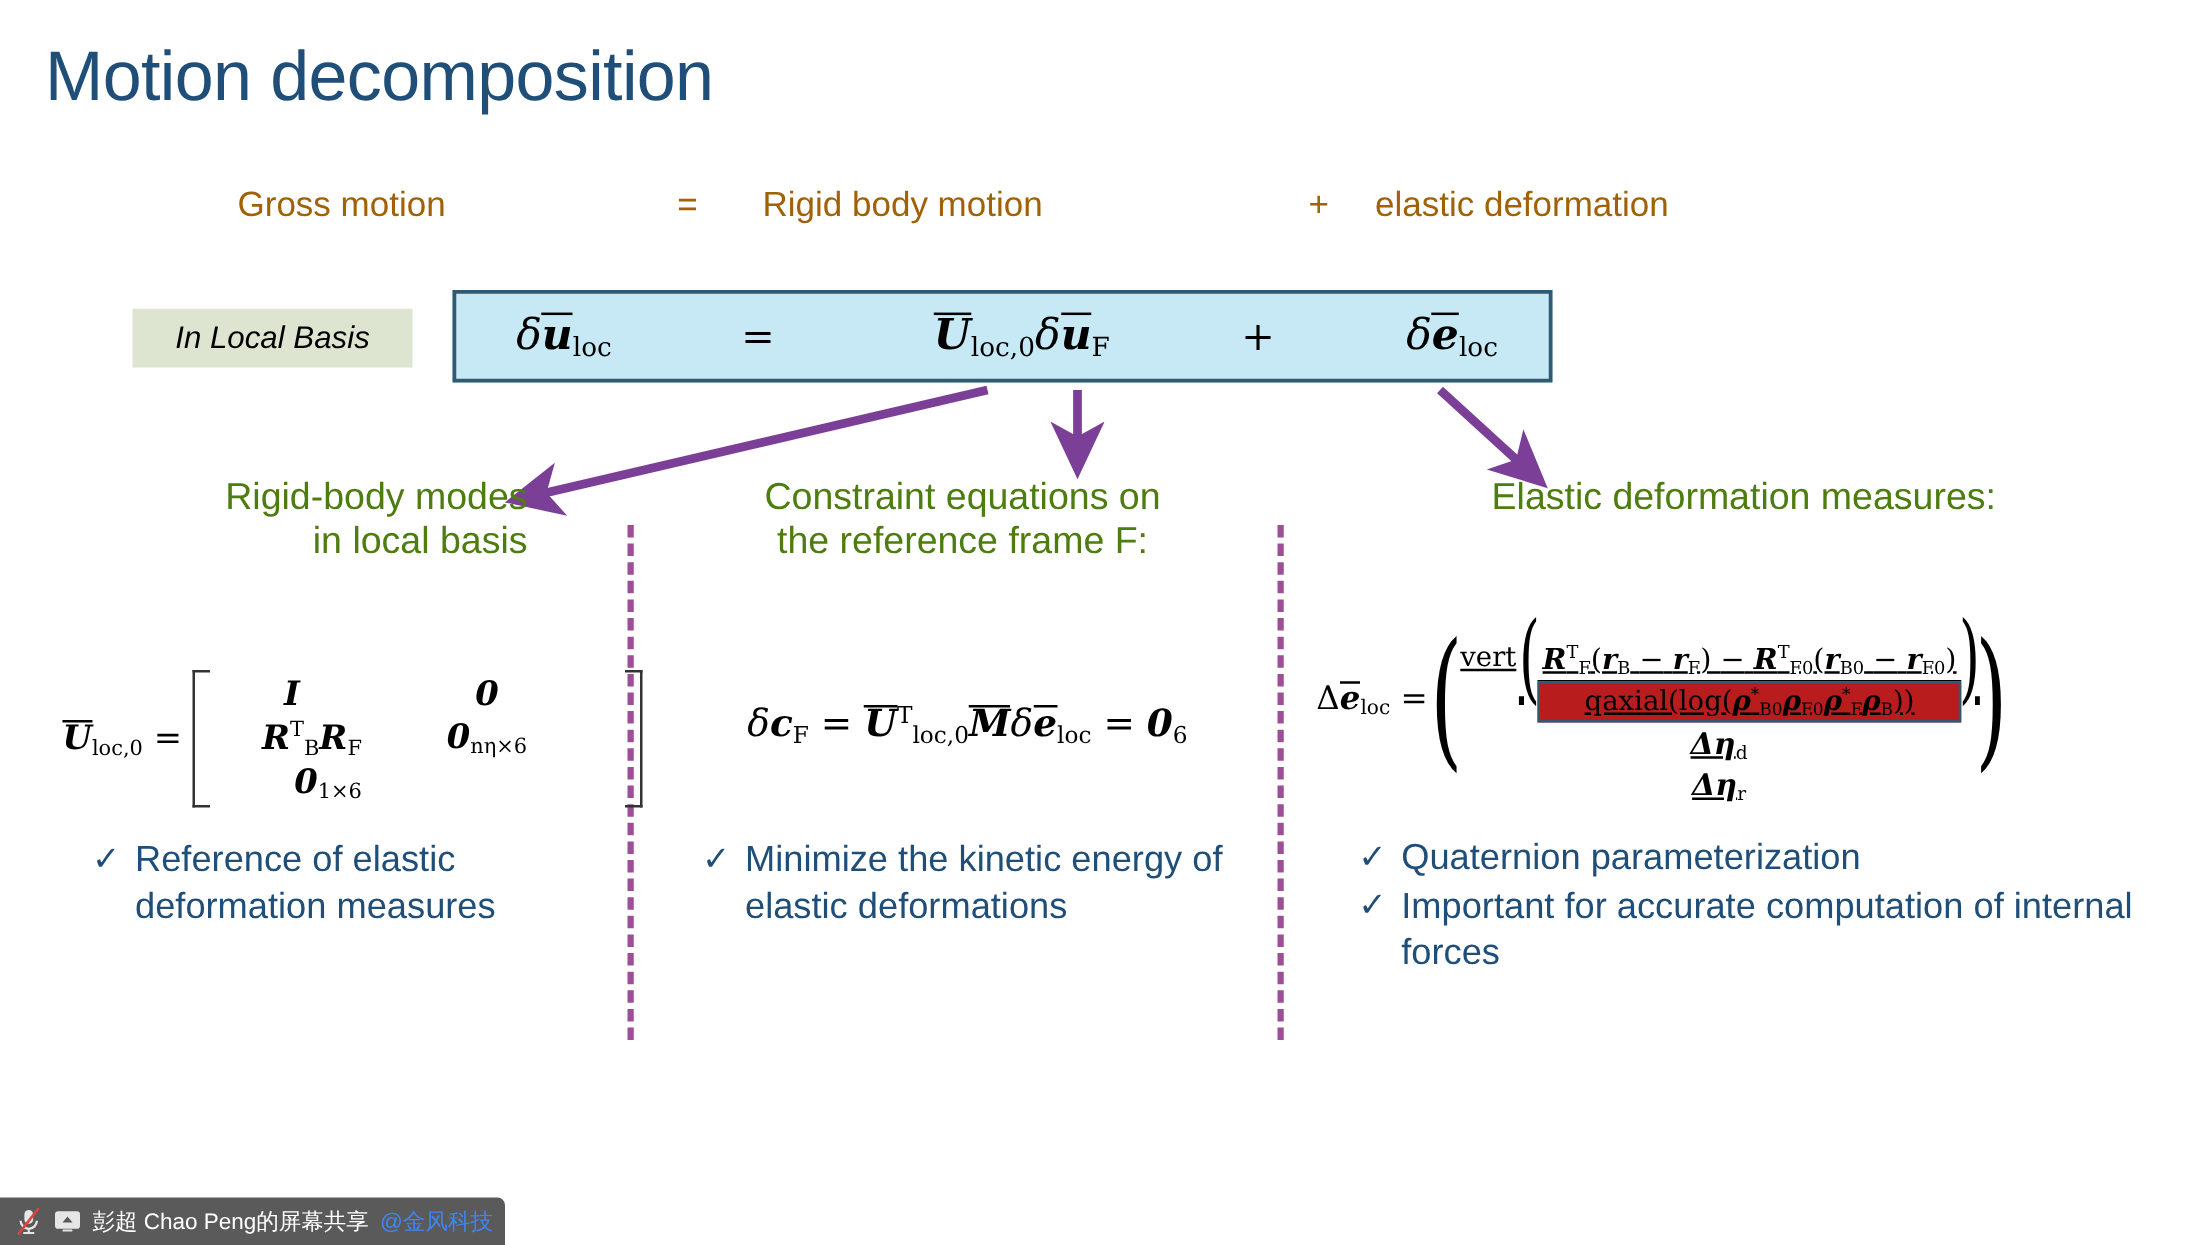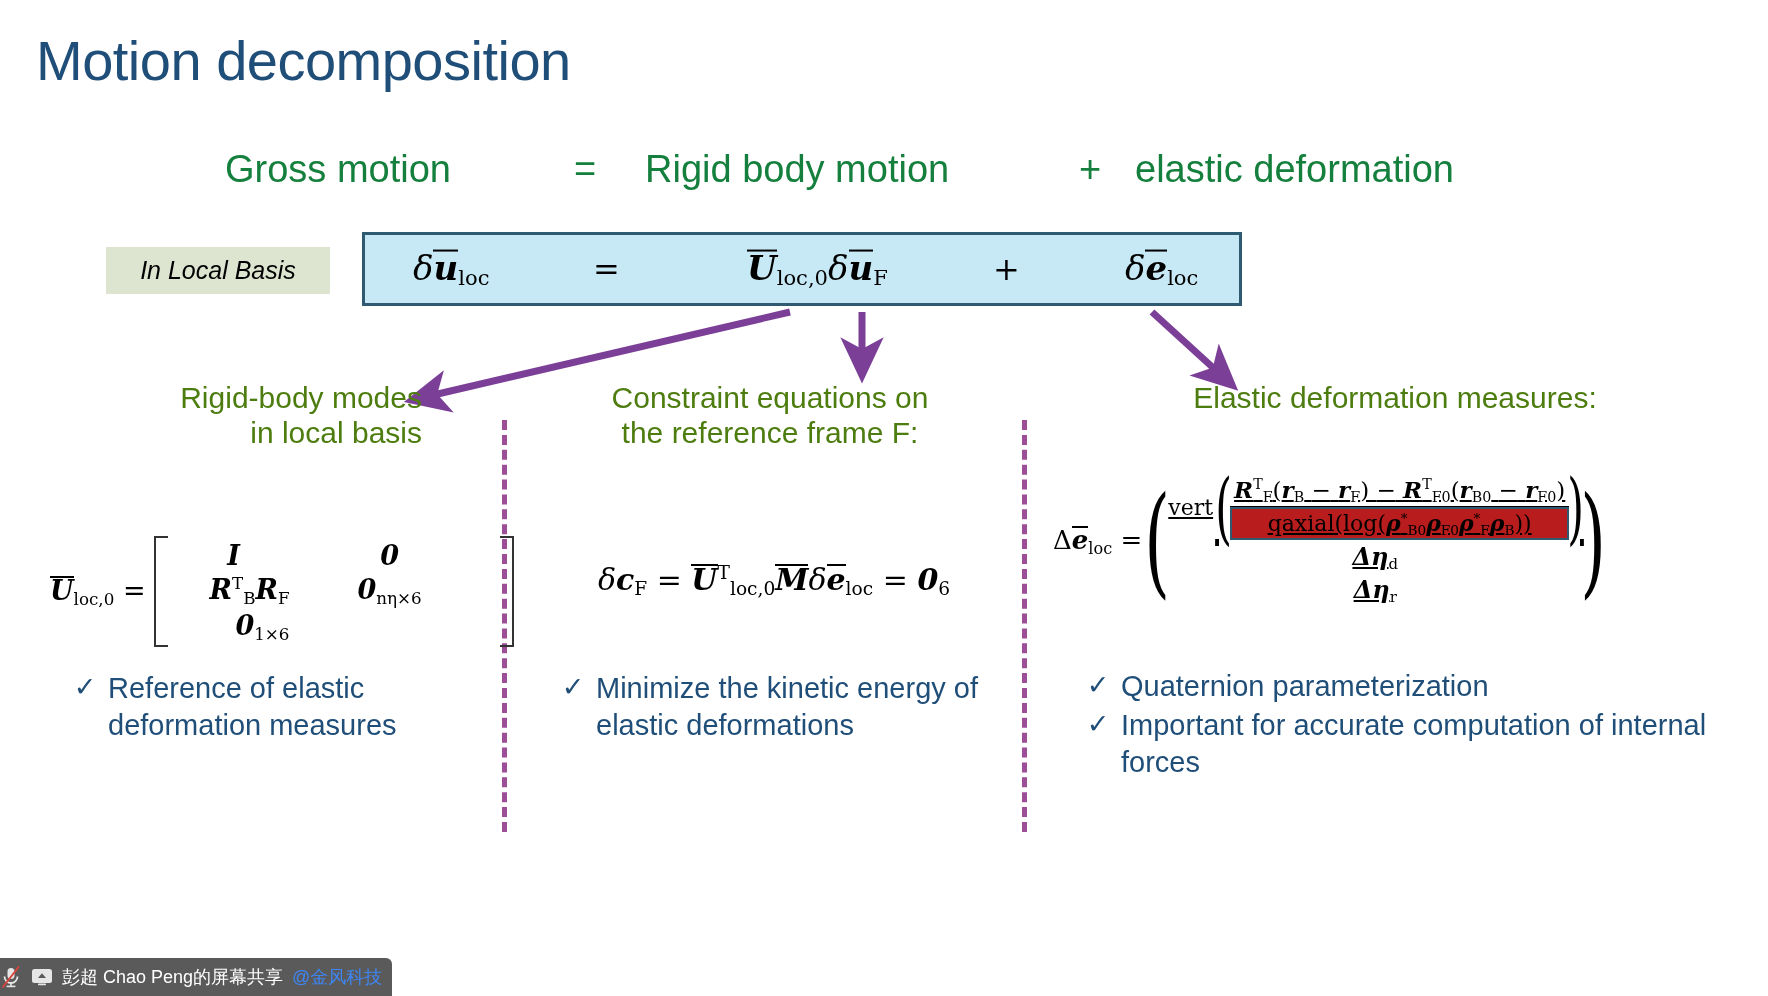--- a/index.html
+++ b/index.html
@@ -31,24 +31,23 @@
     letter-spacing: -0.5px;
     white-space: nowrap;
   }
 
   
   .headline {
     position: absolute;
     left: 190px;
     top: 148px;
     width: 1500px;
-    font-size: 38px;
-    color: #15803d;
+    font-size: 28px;
+    color: #a16207;
     white-space: nowrap;
-    margin-left: 35px;
   }
   .headline span { display: inline-block; }
   .hl-gross { width: 300px; }
   .hl-eq1   { width: 120px; text-align: center; }
   .hl-rigid { width: 400px; }
   .hl-plus  { width: 90px; text-align: center; }
   .hl-elast { }
 
   
   .local-basis {
@@ -229,21 +228,21 @@
   .vert-label { font-size: 22px; margin-right: 4px; }
   .paren-mid { display: flex; align-items: stretch; }
   .paren-mid > .pl, .paren-mid > .pr {
     width: 13px;
     font-size: 78px;
     line-height: 0.72;
     display: flex; align-items: center; justify-content: center;
     transform: scaleX(0.55);
   }
   .frac { display: flex; flex-direction: column; align-items: stretch; }
-  .frac .num { padding: 0 4px 1px 4px; text-align: center; font-size: 23px; white-space: nowrap; }
+  .frac .num { padding: 0 4px 1px 4px; text-align: center; font-size: 23px; white-space: nowrap; margin-top: 38px; }
   .frac .bar { border-top: 1.6px solid #000; }
   .frac .den {
     padding: 1px 0 0 0;
     text-align: center;
     background: #b91c1c;
     border: 2px solid #2E5A72;
     font-size: 22px;
     white-space: nowrap;
   }
   .eta-row { font-size: 24px; padding-top: 2px; }
@@ -251,21 +250,21 @@
   
   .meeting-bar {
     position: absolute;
     left: 0;
     bottom: 0;
     height: 38px;
     background: #5A5A5A;
     border-top-right-radius: 6px;
     display: flex;
     align-items: center;
-    padding: 0 10px 0 0;
+    padding: 0 10px 0 12px;
     gap: 8px;
   }
   .mic-icon { width: 22px; height: 24px; position: relative; }
   .share-icon { width: 24px; height: 20px; }
   .meet-text { color: #FFFFFF; font-size: 18px; white-space: nowrap; }
   .meet-org  { color: #3E86F5; font-size: 18px; white-space: nowrap; margin-left: 1px; }
 </style>
 </head>
 <body>
 

